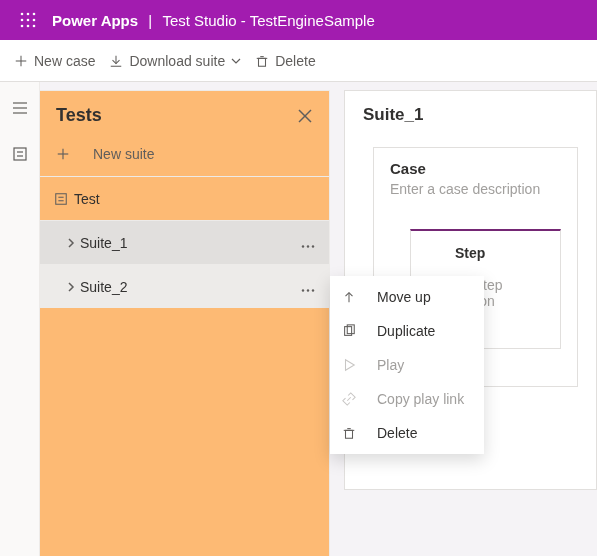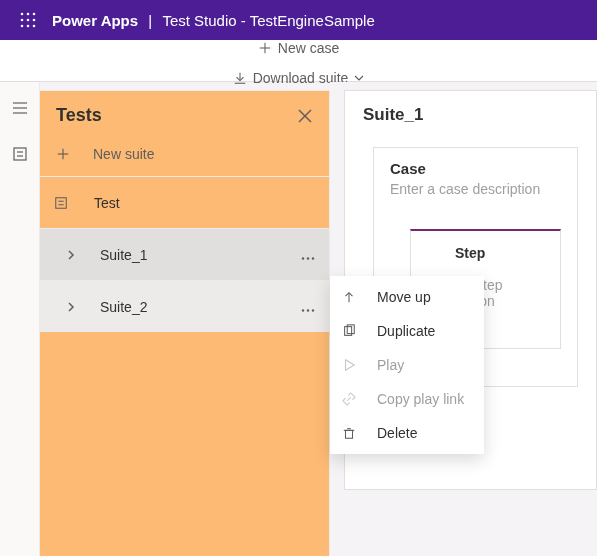--- a/index.html
+++ b/index.html
@@ -1,45 +1,45 @@
 <!DOCTYPE html>
 <html><head>
 <meta charset="utf-8">
 <style>
   * { box-sizing: border-box; margin: 0; padding: 0; font-family: "Segoe UI", Arial, sans-serif; }
   body { background: #f5f3f6; width: 597px; height: 556px; overflow: hidden; font-size: 14px; color: #323130; }
 
-  .top-bar { background: #4c1d95; color: #fff; height: 40px; display: flex; align-items: center; padding: 0 8px; }
+  .top-bar { background: #a21caf; color: #fff; height: 40px; display: flex; align-items: center; padding: 0 8px; }
   .waffle { width: 40px; height: 40px; display: flex; align-items: center; justify-content: center; cursor: pointer; }
   .waffle svg { width: 16px; height: 16px; fill: #fff; }
   .brand { font-weight: 600; font-size: 15px; margin-left: 4px; }
   .brand-sep { margin: 0 6px; font-weight: 400; }
   .brand-sub { font-weight: 400; }
 
-  .cmd-bar { background: #fff; height: 42px; display: flex; align-items: center; padding: 0 14px; border-bottom: 1px solid #e1dfdd; gap: 14px; flex-direction: column; }
+  .cmd-bar { background: #fff; height: 42px; display: flex; align-items: center; padding: 0 14px; border-bottom: 1px solid #e1dfdd; gap: 14px; }
   .cmd-btn { display: flex; align-items: center; gap: 6px; color: #605e5c; cursor: pointer; font-size: 14px; }
   .cmd-btn svg { width: 14px; height: 14px; stroke: #605e5c; fill: none; stroke-width: 1.2; }
   .cmd-caret { width: 10px !important; height: 10px !important; }
 
   .content { display: flex; height: calc(556px - 82px); }
 
   .rail { width: 40px; background: #faf9f8; border-right: 1px solid #edebe9; display: flex; flex-direction: column; align-items: center; padding-top: 10px; gap: 14px; }
   .rail-btn { width: 32px; height: 32px; display:flex; align-items:center; justify-content:center; cursor:pointer; }
   .rail-btn svg { width: 16px; height: 16px; stroke: #605e5c; fill: none; stroke-width: 1.2; }
 
   .tests-panel { width: 290px; background: #fdba74; border-right: 1px solid #edebe9; margin-top: 8px; border-top: 1px solid #edebe9; }
   .tests-header { display:flex; align-items:center; justify-content: space-between; padding: 14px 14px 14px 16px; }
   .tests-header h2 { font-size: 18px; font-weight: 600; }
   .close-x { cursor:pointer; width: 20px; height: 20px; display:flex; align-items:center; justify-content:center; }
   .close-x svg { width: 14px; height: 14px; stroke: #605e5c; stroke-width: 1.5; }
 
   .new-suite { display:flex; align-items:center; gap:23px; padding: 6px 16px 14px 16px; color:#605e5c; cursor:pointer; }
   .new-suite svg { width: 14px; height: 14px; stroke:#605e5c; stroke-width:1.3; }
 
-  .node { display:flex; align-items:center; height: 52px; padding: 0 8px 0 14px; border-top: 1px solid #edebe9; color:#323130; cursor:pointer; position:relative;gap:20px; }
+  .node { display:flex; align-items:center; height: 44px; padding: 0 8px 0 14px; border-top: 1px solid #edebe9; color:#323130; cursor:pointer; position:relative; }
   .node.root svg.icon-main { stroke:#605e5c; }
   .node .chev { width: 18px; display:flex; align-items:center; justify-content:center; }
   .node .chev svg { width:10px; height:10px; stroke:#605e5c; stroke-width:1.5; fill:none; }
   .node .icon-main { width:14px; height:14px; margin-right:6px; stroke:#605e5c; fill:none; stroke-width:1.2; }
   .node .more { margin-left:auto; padding: 2px 6px; cursor:pointer; }
   .node .more svg { width: 14px; height: 3px; }
   .node.selected { background:#e1dfdd; }
   .node.level1 { padding-left: 22px; }
   .node.hover-more { background:#edebe9; }
 

